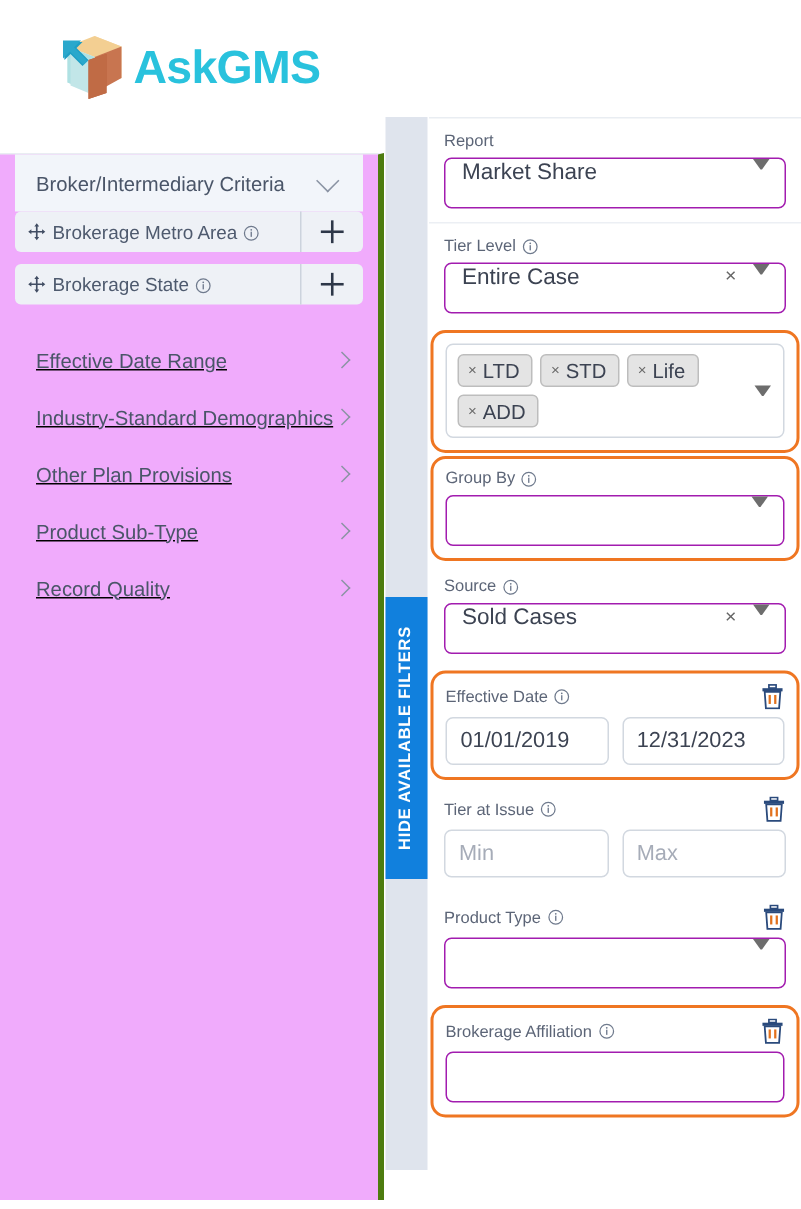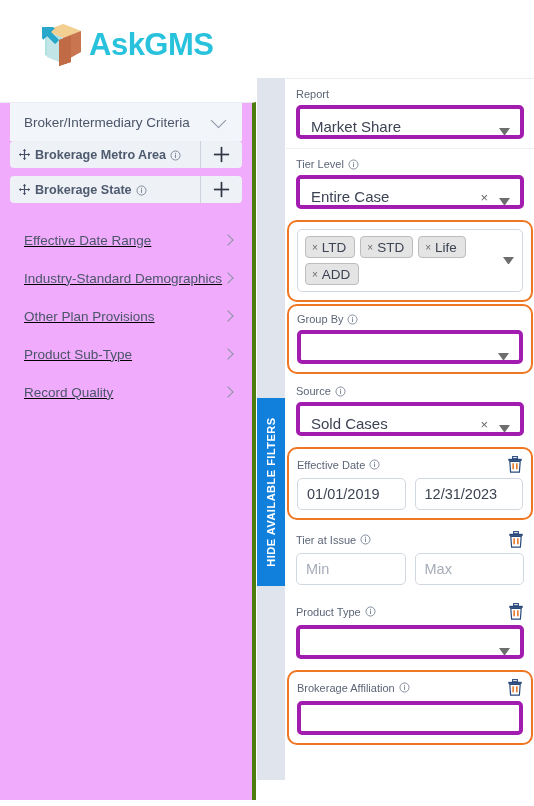--- a/index.html
+++ b/index.html
@@ -71,21 +71,20 @@
   }
   .pill-row {
     height: 27px;
     margin: 0 10px 8px 10px;
     background: #eef1f6;
     border-radius: 4px;
     display: flex;
     align-items: center;
     padding-left: 8px;
     cursor: pointer;
-    font-weight: bold;
   }
   .pill-row:first-of-type { margin-top: 18px; }
   .drag-icon { width: 13px; height: 13px; flex: 0 0 13px; margin-right: 4px; }
   .pill-row .ptext {
     font-size: 12.6px;
     color: #4e5a6e;
     flex: 1;
   }
   .info-i {
     display: inline-block;
@@ -187,25 +186,25 @@
   }
   .flabel .txt { }
   .trash-btn {
     margin-left: auto;
     width: 16px; height: 17px;
     cursor: pointer;
     display: block;
   }
   .sel {
     height: 34px;
-    border: 4px solid #a21caf;
+    border: 1px solid #a21caf;
     border-radius: 5px;
     background: #fff;
     display: flex;
-    align-items: flex-end;
+    align-items: flex-start;
     padding: 0 8px 0 11px;
     cursor: pointer;
   }
   .sel .val {
     flex: 1;
     font-size: 15px;
     color: #3c4352;
     white-space: nowrap;
     overflow: hidden;
   }

